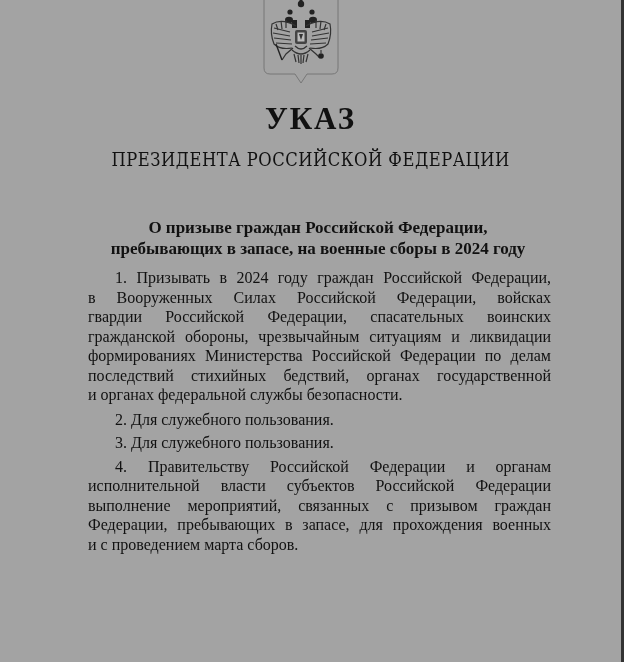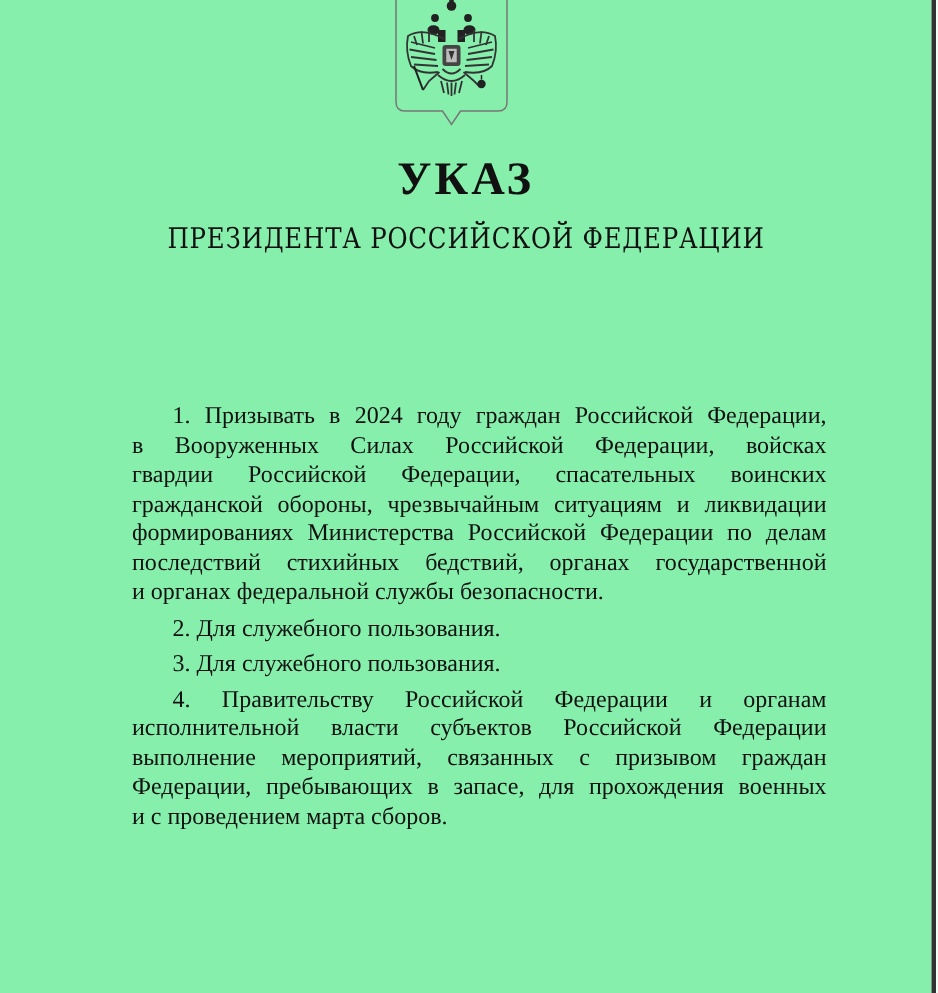--- a/index.html
+++ b/index.html
@@ -14,21 +14,21 @@
     overflow: hidden;
     font-family: "Liberation Serif", "DejaVu Serif", serif;
     color: #111111;
   }
   .page {
     position: absolute;
     left: 0;
     top: 0;
     width: 621px;
     height: 662px;
-    background: #86efac;
+    background: #a3a3a3;
   }
   .right-border {
     position: absolute;
     left: 621px;
     top: 0;
     width: 3px;
     height: 662px;
     background: #333333;
   }
   .right-margin {
@@ -162,20 +162,24 @@
 
     <line x1="20" y1="60" x2="14" y2="44" stroke="#222" stroke-width="1.4"></line>
     <circle cx="59" cy="56" r="2.8" fill="#222"></circle>
     <line x1="59" y1="50" x2="59" y2="53" stroke="#222" stroke-width="1"></line>
   </svg>
 
   <div class="title">УКАЗ</div>
 
   <div class="subtitle">ПРЕЗИДЕНТА РОССИЙСКОЙ ФЕДЕРАЦИИ</div>
 
+  <div class="doc-heading">
+    <div>О призыве граждан Российской Федерации,</div>
+    <div>пребывающих в запасе, на военные сборы в 2024 году</div>
+  </div>
 
   <div class="body-text">
 
 
     <div class="para gap-after">
       <span class="line first" style="white-space: normal; height: 19.5px; overflow: hidden;"><span>1.</span> <span>Призывать в 2024 году граждан Российской Федерации,</span></span>
       <span class="line" style="white-space: normal; height: 19.5px; overflow: hidden;">в Вооруженных Силах Российской Федерации, войсках национальной</span>
       <span class="line" style="white-space: normal; height: 19.5px; overflow: hidden;">гвардии Российской Федерации, спасательных воинских</span>
       <span class="line" style="white-space: normal; height: 19.5px; overflow: hidden;">гражданской обороны, чрезвычайным ситуациям и ликвидации</span>
       <span class="line" style="white-space: normal; height: 19.5px; overflow: hidden;">формированиях Министерства Российской Федерации по делам</span>

